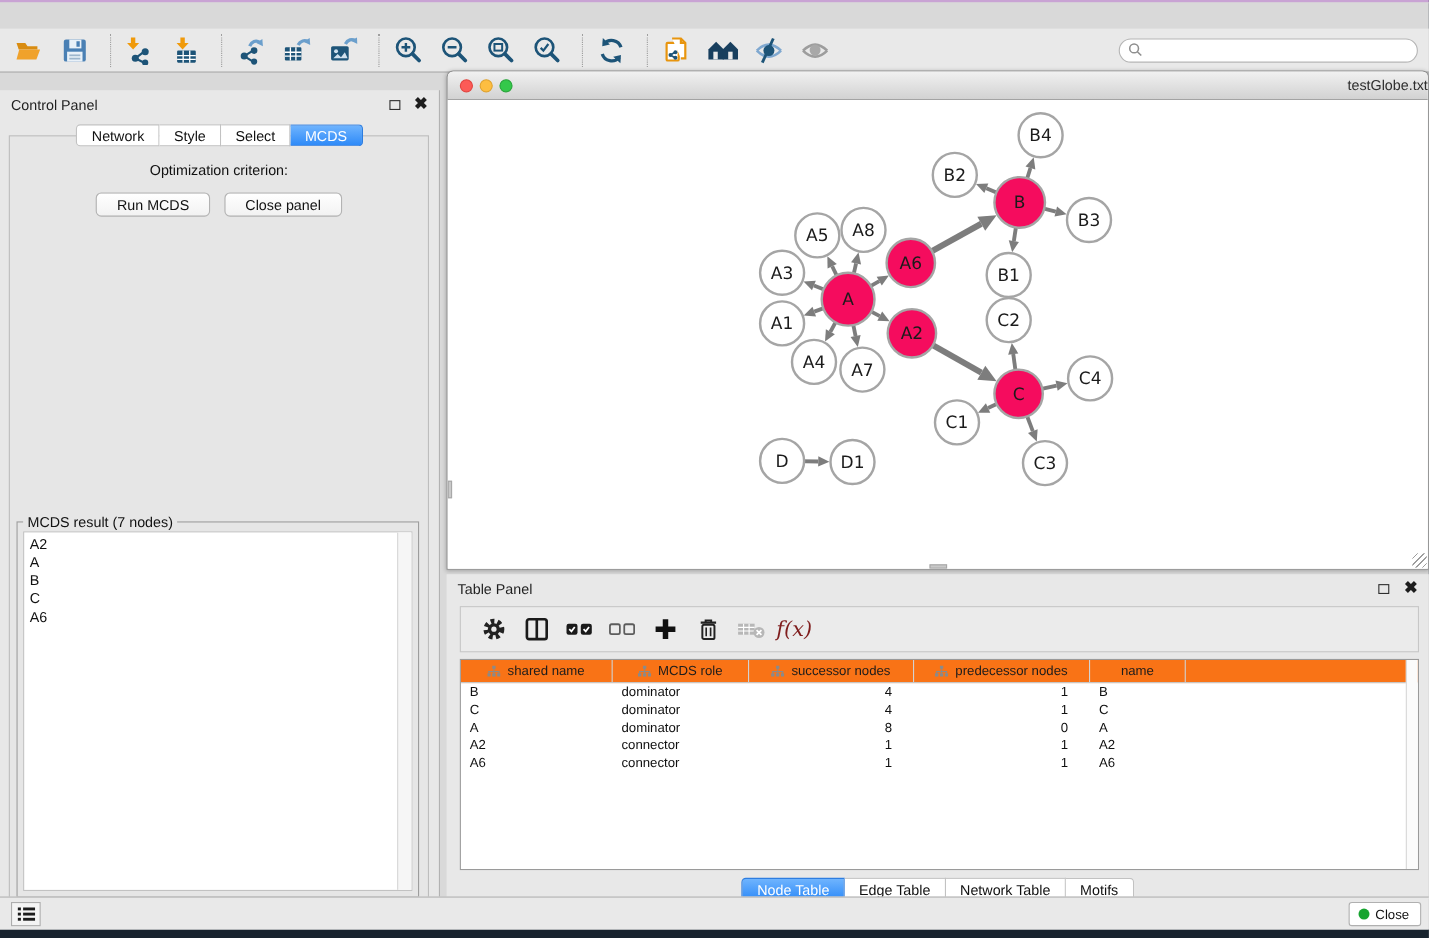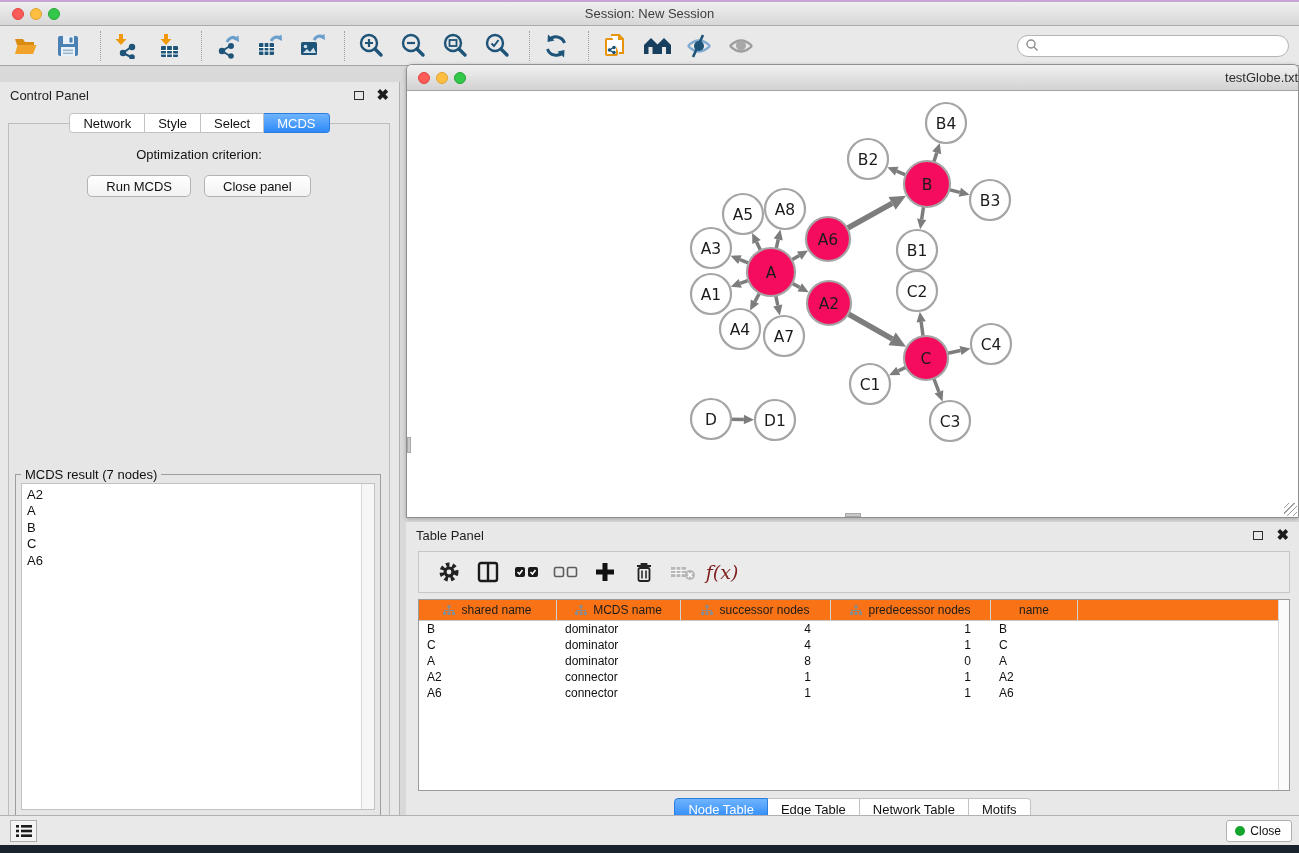--- a/index.html
+++ b/index.html
@@ -100,26 +100,20 @@
   .mem-dot { width:10px; height:10px; border-radius:50%; background:#16a42f; }
 </style>
 </head>
 <body>
 
 <div class="screen">
   <div class="wp-top"></div>
 
   <div class="app-window">
 
-    <div class="titlebar">
-      <span class="tl r" style="left:12px"></span>
-      <span class="tl y" style="left:30px"></span>
-      <span class="tl g" style="left:48px"></span>
-      <div class="title">Session: New Session</div>
-    </div>
 
     <div class="toolbar">
       <div class="tb-icon">
         <svg width="26" height="26">
             <path fill="#d98c11" d="M2 6h8l2 3h9v3H4z"></path>
             <path fill="#f0a22b" d="M4.5 12h19l-3.4 9H2z"></path>
           </svg>
       </div>
       <div class="tb-icon">
         <svg width="26" height="26">
@@ -528,21 +522,21 @@
                   <rect x="0" y="7" width="3" height="3"></rect>
                   <rect x="4.5" y="7" width="3" height="3"></rect>
                   <rect x="9" y="7" width="3" height="3"></rect>
                   <path d="M5.5 3h1v2h-1z"></path>
                   <rect x="1" y="5" width="10" height="1"></rect>
                   <rect x="1" y="5" width="1" height="2"></rect>
                   <rect x="10" y="5" width="1" height="2"></rect>
                   <rect x="5.5" y="5" width="1" height="2"></rect>
                 </g>
               </svg>
-              <span>MCDS name</span>
+              <span>MCDS role</span>
             </div>
             <div class="th" style="width: 150px;">
               <svg width="12" height="11">
                 <g fill="#8a8a8a">
                   <rect x="4.5" y="0" width="3" height="3"></rect>
                   <rect x="0" y="7" width="3" height="3"></rect>
                   <rect x="4.5" y="7" width="3" height="3"></rect>
                   <rect x="9" y="7" width="3" height="3"></rect>
                   <path d="M5.5 3h1v2h-1z"></path>
                   <rect x="1" y="5" width="10" height="1"></rect>

